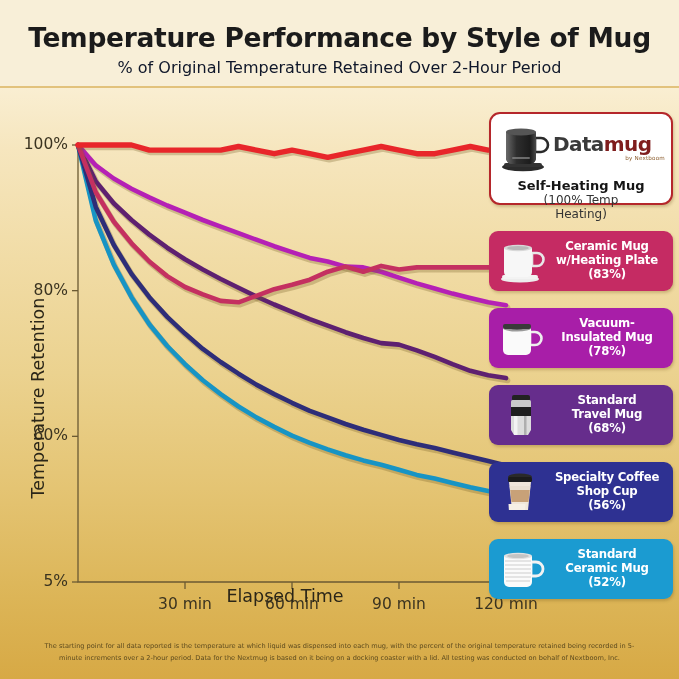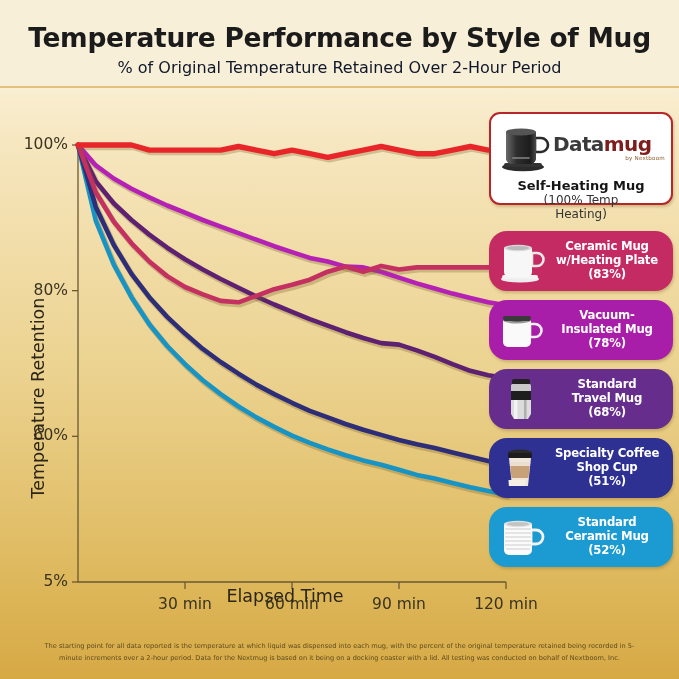--- a/index.html
+++ b/index.html
@@ -49,21 +49,21 @@
     font-family:"DejaVu Sans", sans-serif;
   }
   #x-axis-title{
     position:absolute;left:60px;top:498px;width:450px;
     text-align:center;font-size:17.5px;color:#2b2618;
     font-family:"DejaVu Sans", sans-serif;
   }
   
   #legend{position:absolute;left:489px;top:112px;width:184px;}
   .legend-card{
-    position:relative;border-radius:18px;margin-bottom:9px;
+    position:relative;border-radius:9px;margin-bottom:17px;
     display:flex;align-items:center;box-sizing:border-box;
     box-shadow:1px 2px 3px rgba(120,90,30,.30);
   }
   .legend-card.featured{
     background:#ffffff;border:2.5px solid #B5272B;border-radius:11px;
     padding:5px 6px 7px 6px;flex-direction:column;align-items:center;
     height:93px;margin-bottom:26px;
   }
   .feat-row{display:flex;align-items:center;width:100%;}
   .legend-card.chip{padding:6px 7px;min-height:56px;}
@@ -230,21 +230,21 @@
       <ellipse cx="24" cy="9" rx="12" ry="3.4" fill="#2a2a2a"></ellipse>
       <rect x="12" y="9" width="24" height="5" rx="1.5" fill="#1c1c1c"></rect>
       <path d="M13 14 h22 l-3 28 h-16z" fill="#f0e6da"></path>
       <path d="M14.2 22 h19.6 l-1.3 12 h-17z" fill="#c8a178"></path>
       <path d="M13.6 18 h20.8 l-.5 4 h-19.8z" fill="#eadfd1"></path>
       <path d="M12.5 36 h17 l-.4 6 h-16.2z" fill="#f6efe6"></path>
     </svg></div>
           <div class="legend-text">
             <div>Specialty Coffee</div>
             <div>Shop Cup</div>
-            <span class="legend-pct">(51%)</span>
+            <span class="legend-pct">(56%)</span>
           </div>
         </div>
         <div class="legend-card chip" style="background: rgb(27, 155, 209);">
           <div class="legend-icon"><svg width="52" height="48" viewBox="0 0 52 48">
       <path d="M35 17 h5 a7 7 0 0 1 0 14 h-5z" fill="none" stroke="#f2f2f2" stroke-width="2.8"></path>
       <path d="M8 11 h28 v26 a5 5 0 0 1 -5 5 h-18 a5 5 0 0 1 -5 -5z" fill="#fbfbfb"></path>
       <g stroke="#d2d2d2" stroke-width="1.1">
         <line x1="9" y1="16" x2="35" y2="16"></line>
                 <line x1="9" y1="20" x2="35" y2="20"></line>
         <line x1="9" y1="24" x2="35" y2="24"></line>

